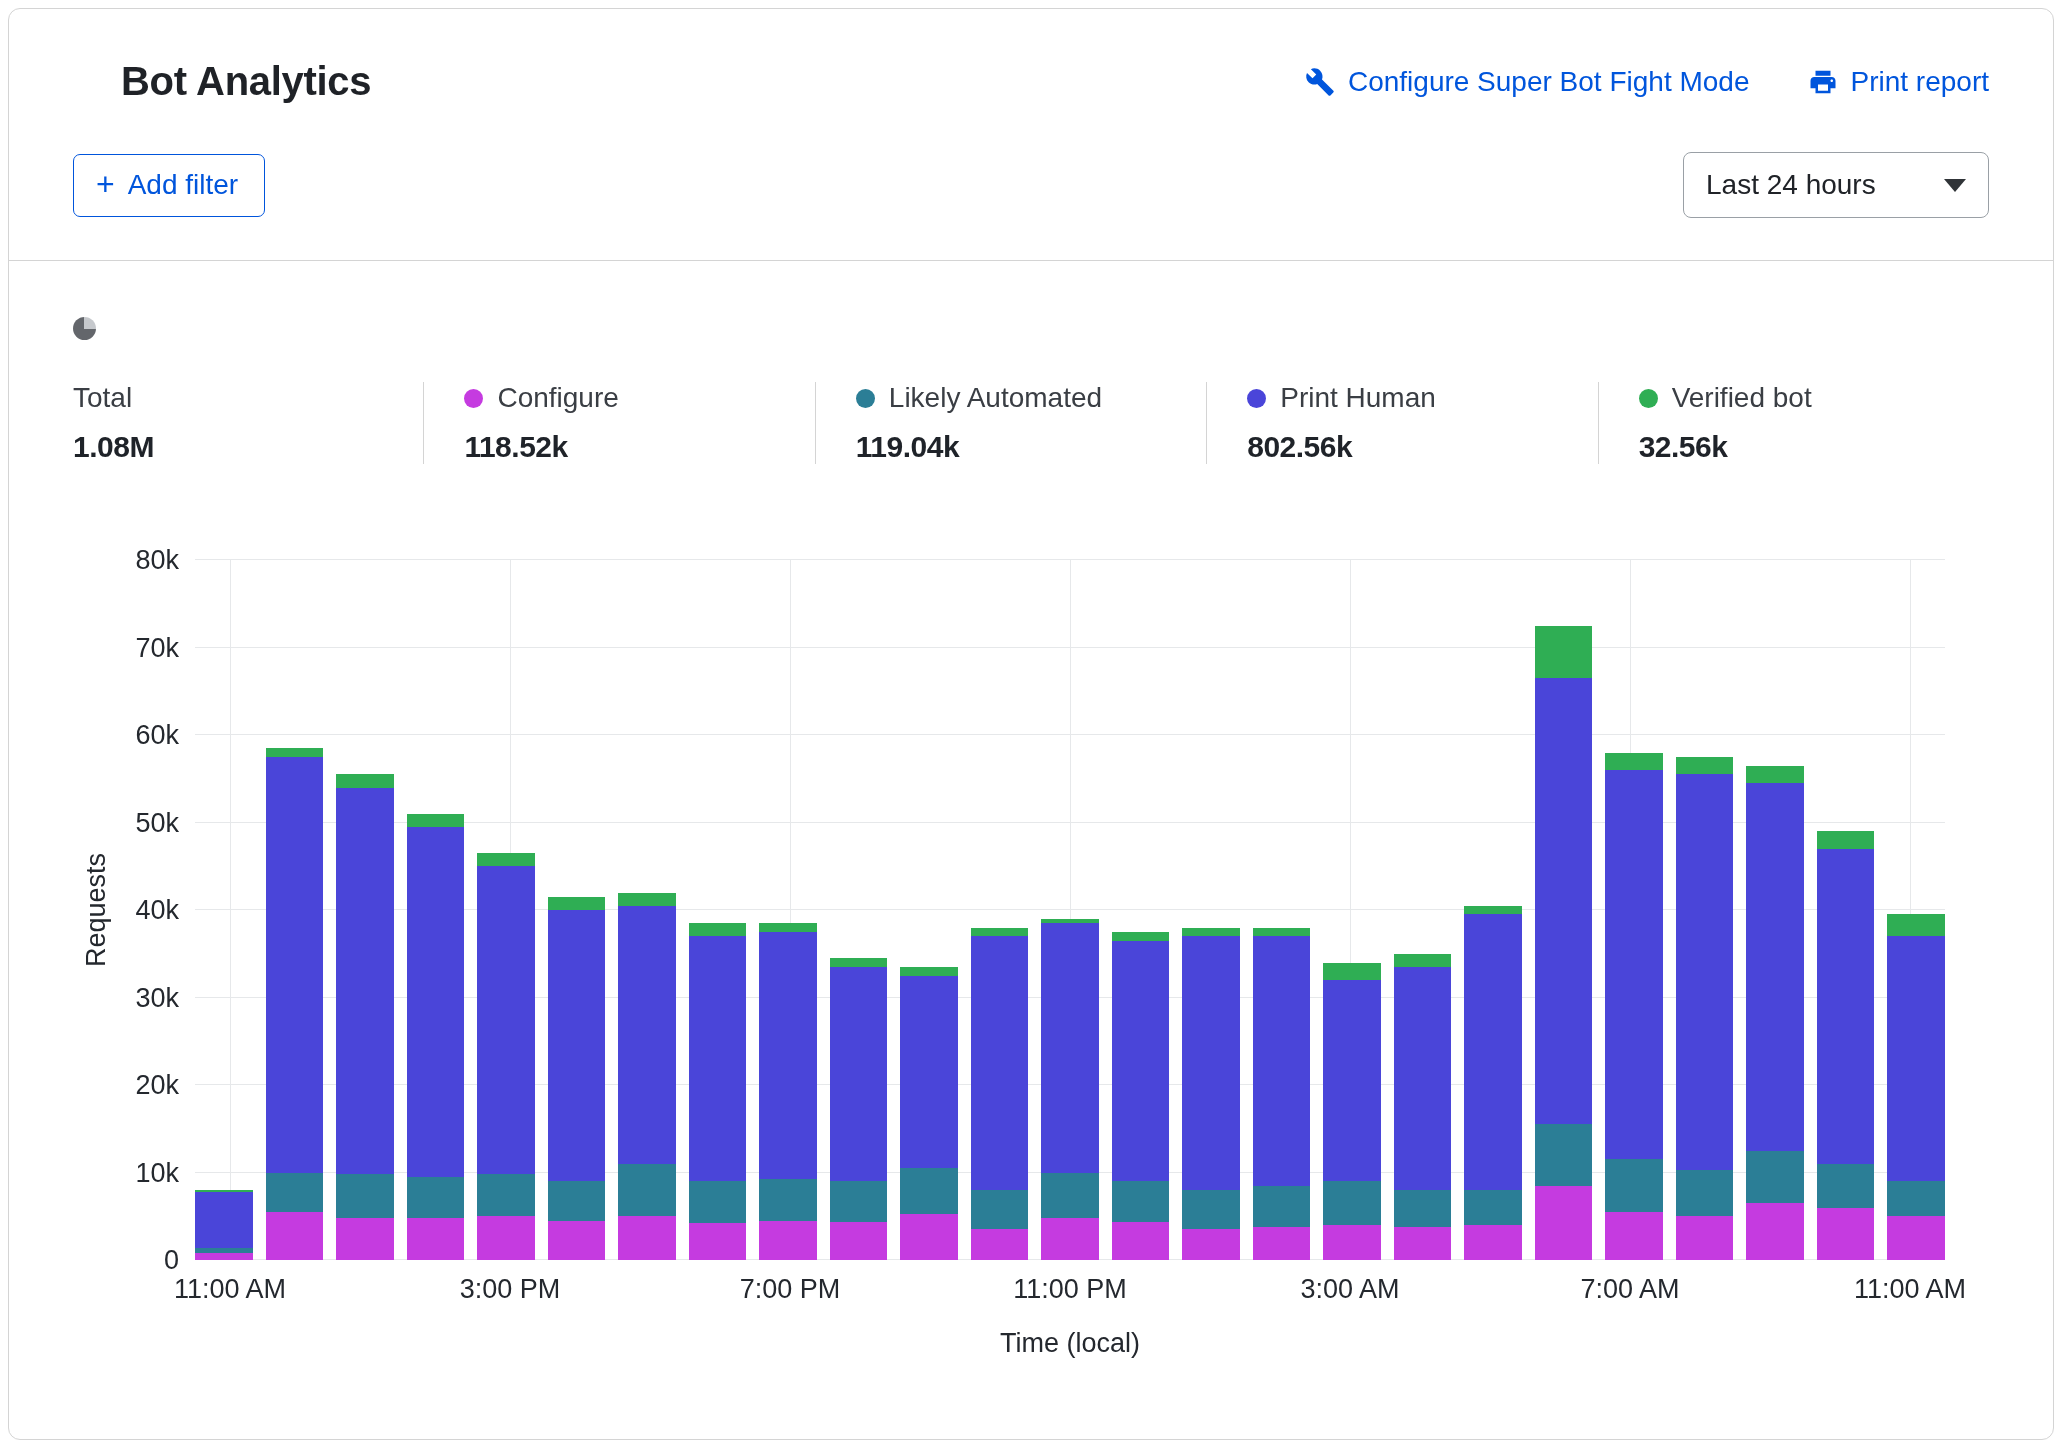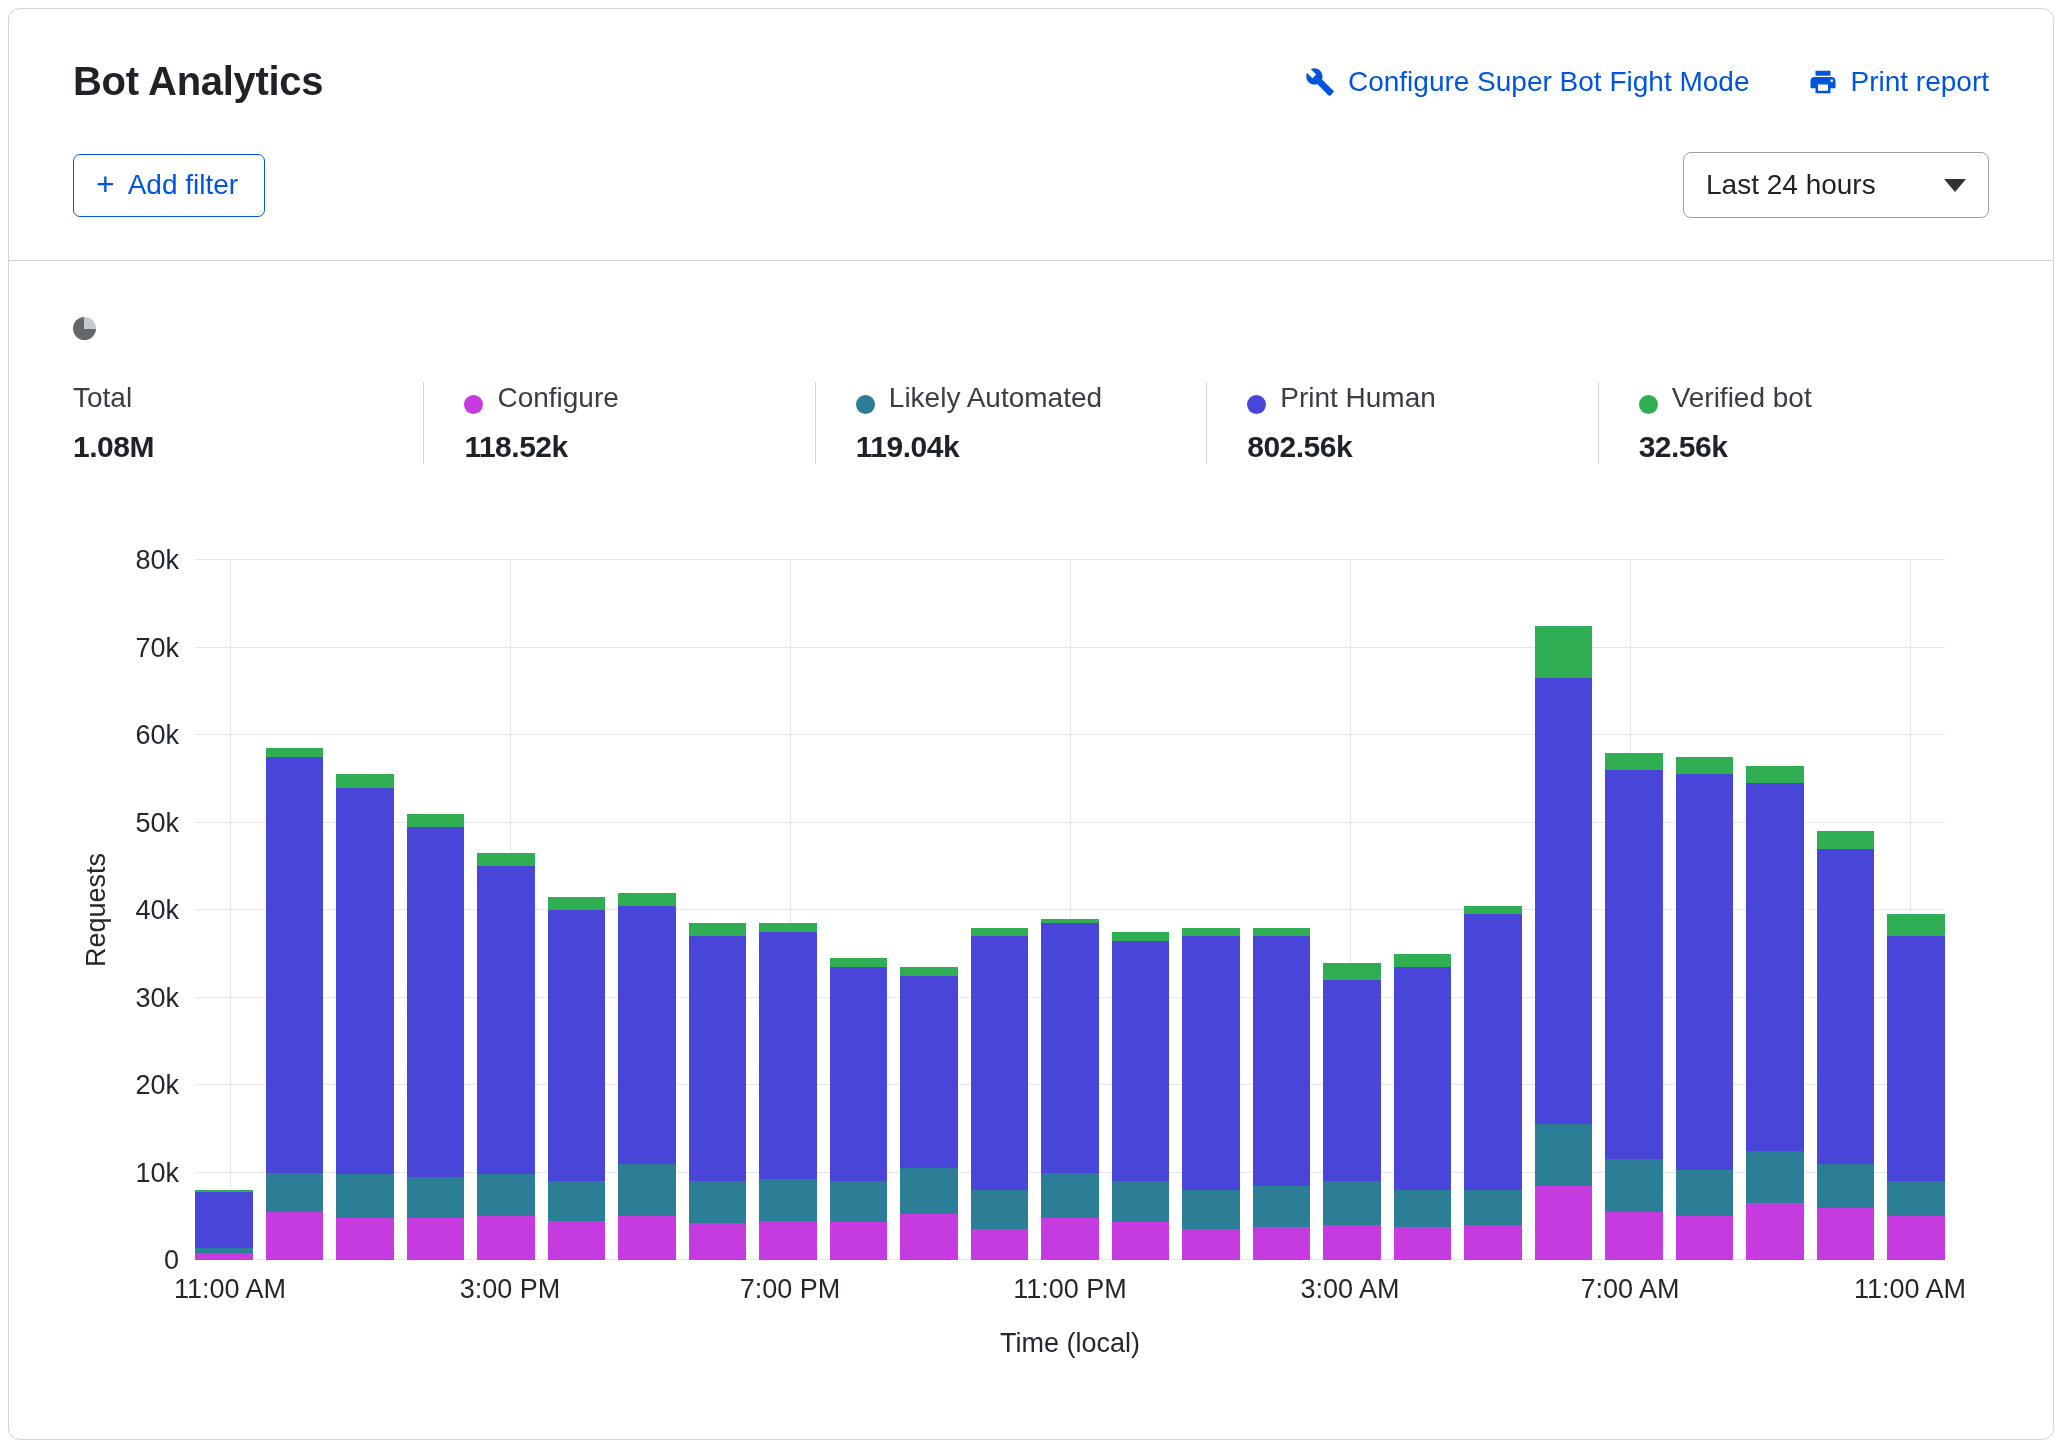--- a/index.html
+++ b/index.html
@@ -11,21 +11,21 @@
     position:relative;
   }
   .card {
     position:absolute; left:8px; top:8px; width:2046px; height:1432px;
     background:#fff; border:1px solid #d4d4d4; border-radius:12px;
     overflow:hidden;
   }
   
   .header { padding:50px 64px 42px 64px; }
   .header-top { display:flex; justify-content:space-between; align-items:center; }
-  h1 { font-size:40px; font-weight:700; color:#1f2227; letter-spacing:-0.3px; }
+  h1 { font-size:40px; font-weight:700; color:#1f2227; letter-spacing:-0.3px;margin-left:48px; }
   .links { display:flex; gap:58px; align-items:center; }
   .link { display:flex; gap:13px; align-items:center; color:#0055dc; font-size:28px; text-decoration:none; cursor:pointer; }
   .link svg { width:30px; height:30px; fill:#0055dc; }
   .filter-row { margin-top:48px; display:flex; justify-content:space-between; align-items:center; }
   .btn-add {
     display:flex; align-items:center; gap:13px;
     border:1px solid #0055dc; background:#fff; color:#0055dc;
     font-size:28px; font-family:inherit; padding:14px 26px 15px 22px;
     border-radius:7px; cursor:pointer;
   }
@@ -42,21 +42,21 @@
   .section-title-row { display:flex; align-items:center; gap:16px; }
   h2 { font-size:31px; font-weight:700; color:#1f2227; }
   .pie-icon {
     width:23px; height:23px; border-radius:50%;
     background:conic-gradient(from 0deg, #c6c9cd 0 95deg, #63666b 95deg 360deg);
   }
   
   .stats { margin-top:42px; display:flex; }
   .stat { flex:1; padding-right:24px; cursor:pointer; }
   .stat.with-divider { border-left:1px solid #d4d4d4; padding-left:40px; }
-  .stat-label-row { display:flex; align-items:flex-end; gap:14px; }
+  .stat-label-row { display:flex; align-items:center; gap:14px; }
   .dot { width:19px; height:19px; border-radius:50%; background:#888; flex:none; }
   .stat-label { font-size:28px; color:#3a3e44; }
   .stat-value { margin-top:16px; font-size:30px; font-weight:700; color:#1f2329; letter-spacing:-0.5px; }
   
   .chart {
     margin-top:96px; padding-right:44px;
     display:grid;
     grid-template-columns:46px 76px 1fr;
     grid-template-rows:700px auto auto;
   }

